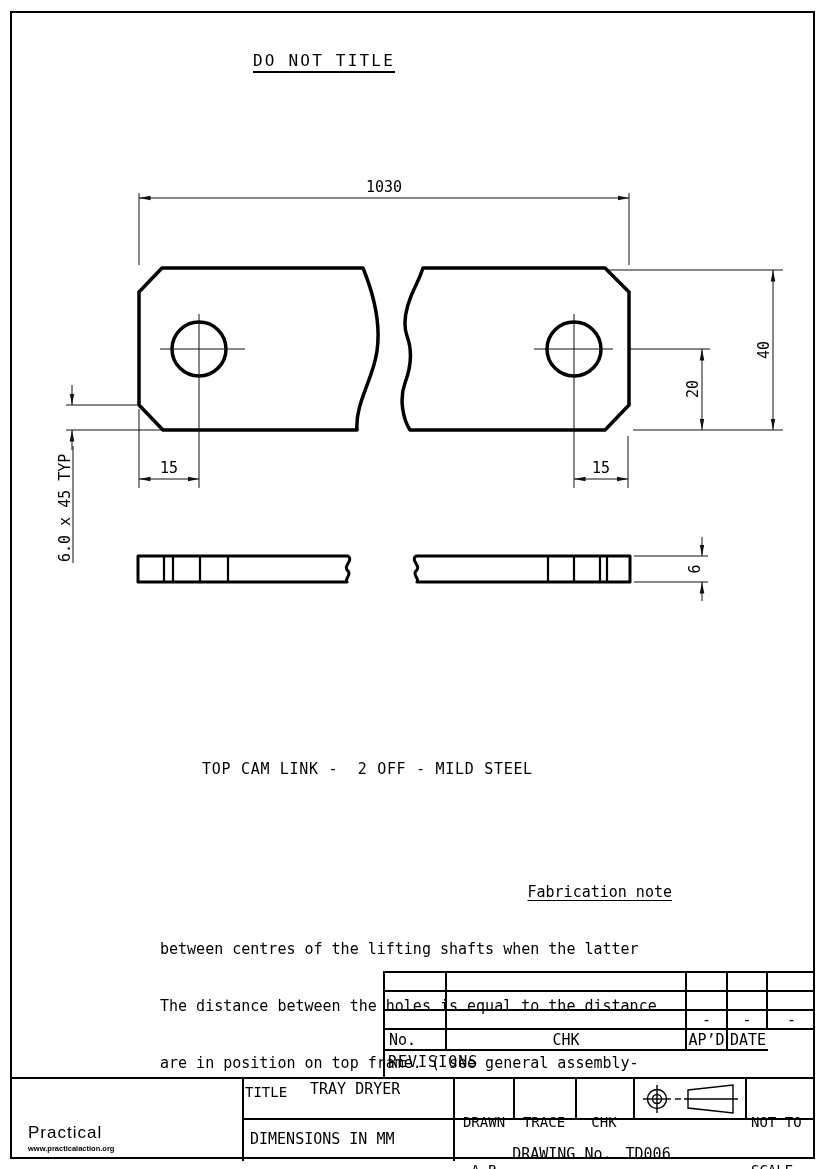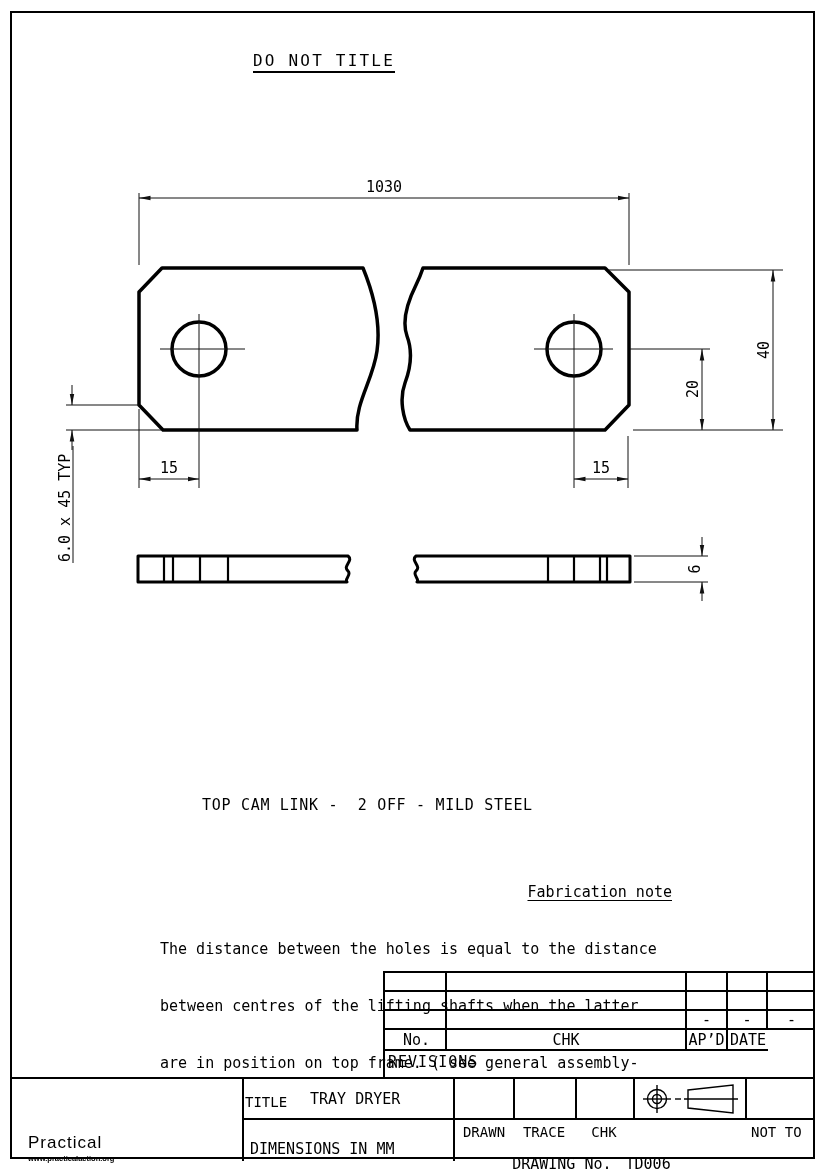--- a/index.html
+++ b/index.html
@@ -13,51 +13,51 @@
     border:2px solid #000; pointer-events:none;
   }
   .abs { position:absolute; }
   .cad { font-family:"DejaVu Sans Mono", monospace; color:#000; white-space:pre; }
   svg text { font-family:"DejaVu Sans Mono", monospace; fill:#000; }
 
   .do-not-scale {
     left:253px; top:51px; font-size:16px; letter-spacing:2.2px;
     border-bottom:2px solid #000; padding-bottom:1px;
   }
-  .part-label { left:202px; top:760px; font-size:15px; letter-spacing:.7px;margin-top:36px; }
+  .part-label { left:202px; top:760px; font-size:15px; letter-spacing:.7px; }
 
   .fab-note { left:160px; top:845px; width:512px; font-size:15px; line-height:19px; }
   .fab-note .fn-title { text-align:right; }
   .fab-note .fn-title span { text-decoration:underline; text-underline-offset:3px; }
 
   
   .rev-table {
     left:383px; top:971px; width:432px; height:106px;
     border-left:2px solid #000; border-top:2px solid #000;
     display:grid;
     grid-template-columns:62px 240px 41px 40px 1fr;
     grid-template-rows:19px 19px 19px 21px 1fr;
     font-size:15px;
   }
   .rev-table .c { border-right:2px solid #000; border-bottom:2px solid #000;
     display:flex; align-items:center; justify-content:center; white-space:pre; }
   .rev-table .c.last { border-right:none; }
-  .rev-table .c.left { justify-content:flex-start; padding-left:18px; }
+  .rev-table .c.left { justify-content:flex-start; padding-left:4px; }
   .rev-table .footer {
     grid-column:1 / span 5; border:none; display:flex; align-items:flex-start;
     padding:2px 0 3px 3px; white-space:pre; letter-spacing:1px;
   }
 
   
   .title-block {
     left:12px; top:1077px; width:803px; height:82px; border-top:2px solid #000;
     font-size:14px;
   }
   .tb-line { position:absolute; background:#000; }
-  .tb-cell { position:absolute; white-space:pre;margin-top:10px; }
+  .tb-cell { position:absolute; white-space:pre; }
   .org-name { font-family:"Liberation Sans", sans-serif; font-size:17px; line-height:19px; letter-spacing:1px; }
   .org-small { font-family:"Liberation Sans", sans-serif; font-size:7.5px; line-height:10px; font-weight:bold; }
   .cc { text-align:center; }
 </style>
 </head>
 <body>
 
 <div class="page">
 
   <div class="frame"></div>
@@ -153,22 +153,22 @@
       <text x="70" y="562" transform="rotate(-90 70 562)">6.0 x 45 TYP</text>
     </g>
   </svg>
 
   <div class="abs cad do-not-scale">DO NOT TITLE</div>
 
   <div class="abs cad part-label">TOP CAM LINK -  2 OFF - MILD STEEL</div>
 
   <div class="abs cad fab-note">
     <div class="fn-title"><span>Fabrication note</span></div>
+    <div>between centres of the lifting shafts when the latter</div>
     <div>The distance between the holes is equal to the distance</div>
-    <div>between centres of the lifting shafts when the latter</div>
     <div>are in position on top frame. ( see general assembly-</div>
   </div>
 
   <div class="abs rev-table">
     <div class="c"></div>
     <div class="c"></div>
     <div class="c"></div>
     <div class="c"></div>
     <div class="c last"></div>
 

